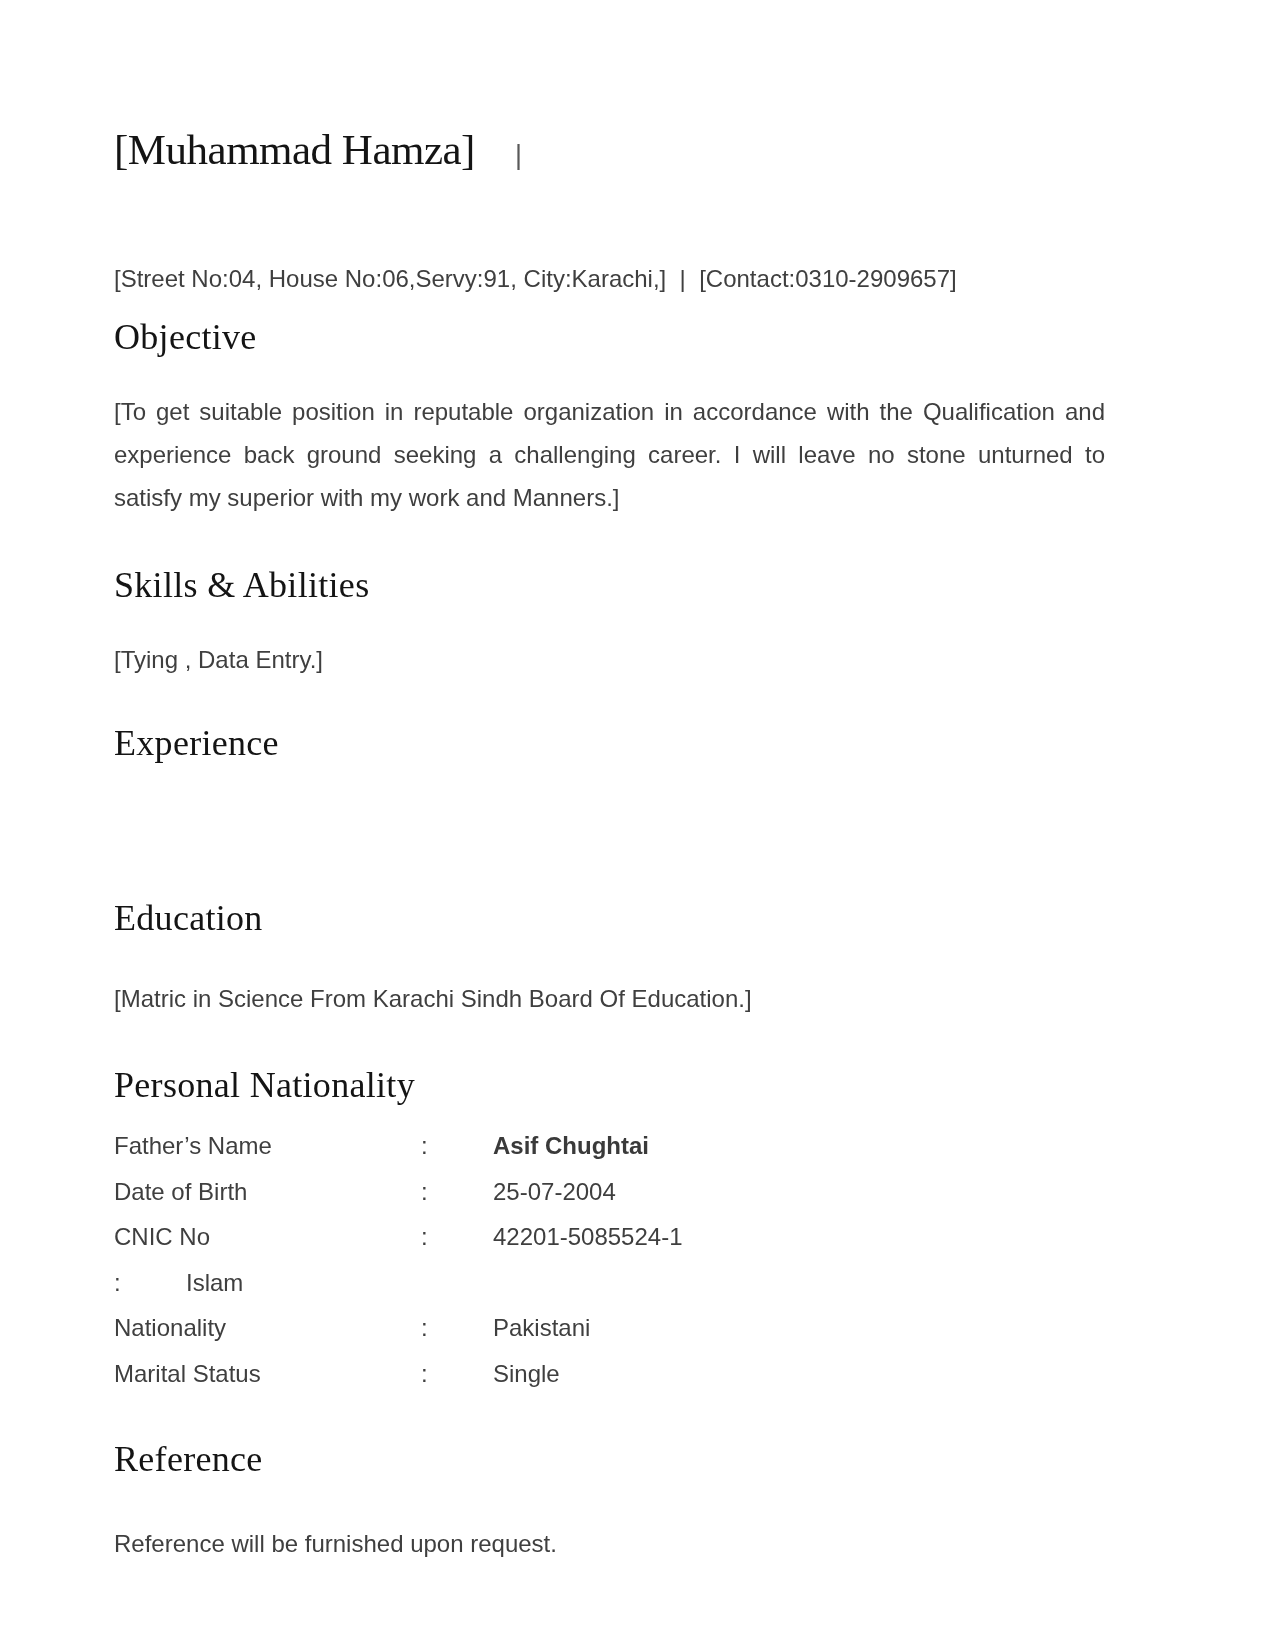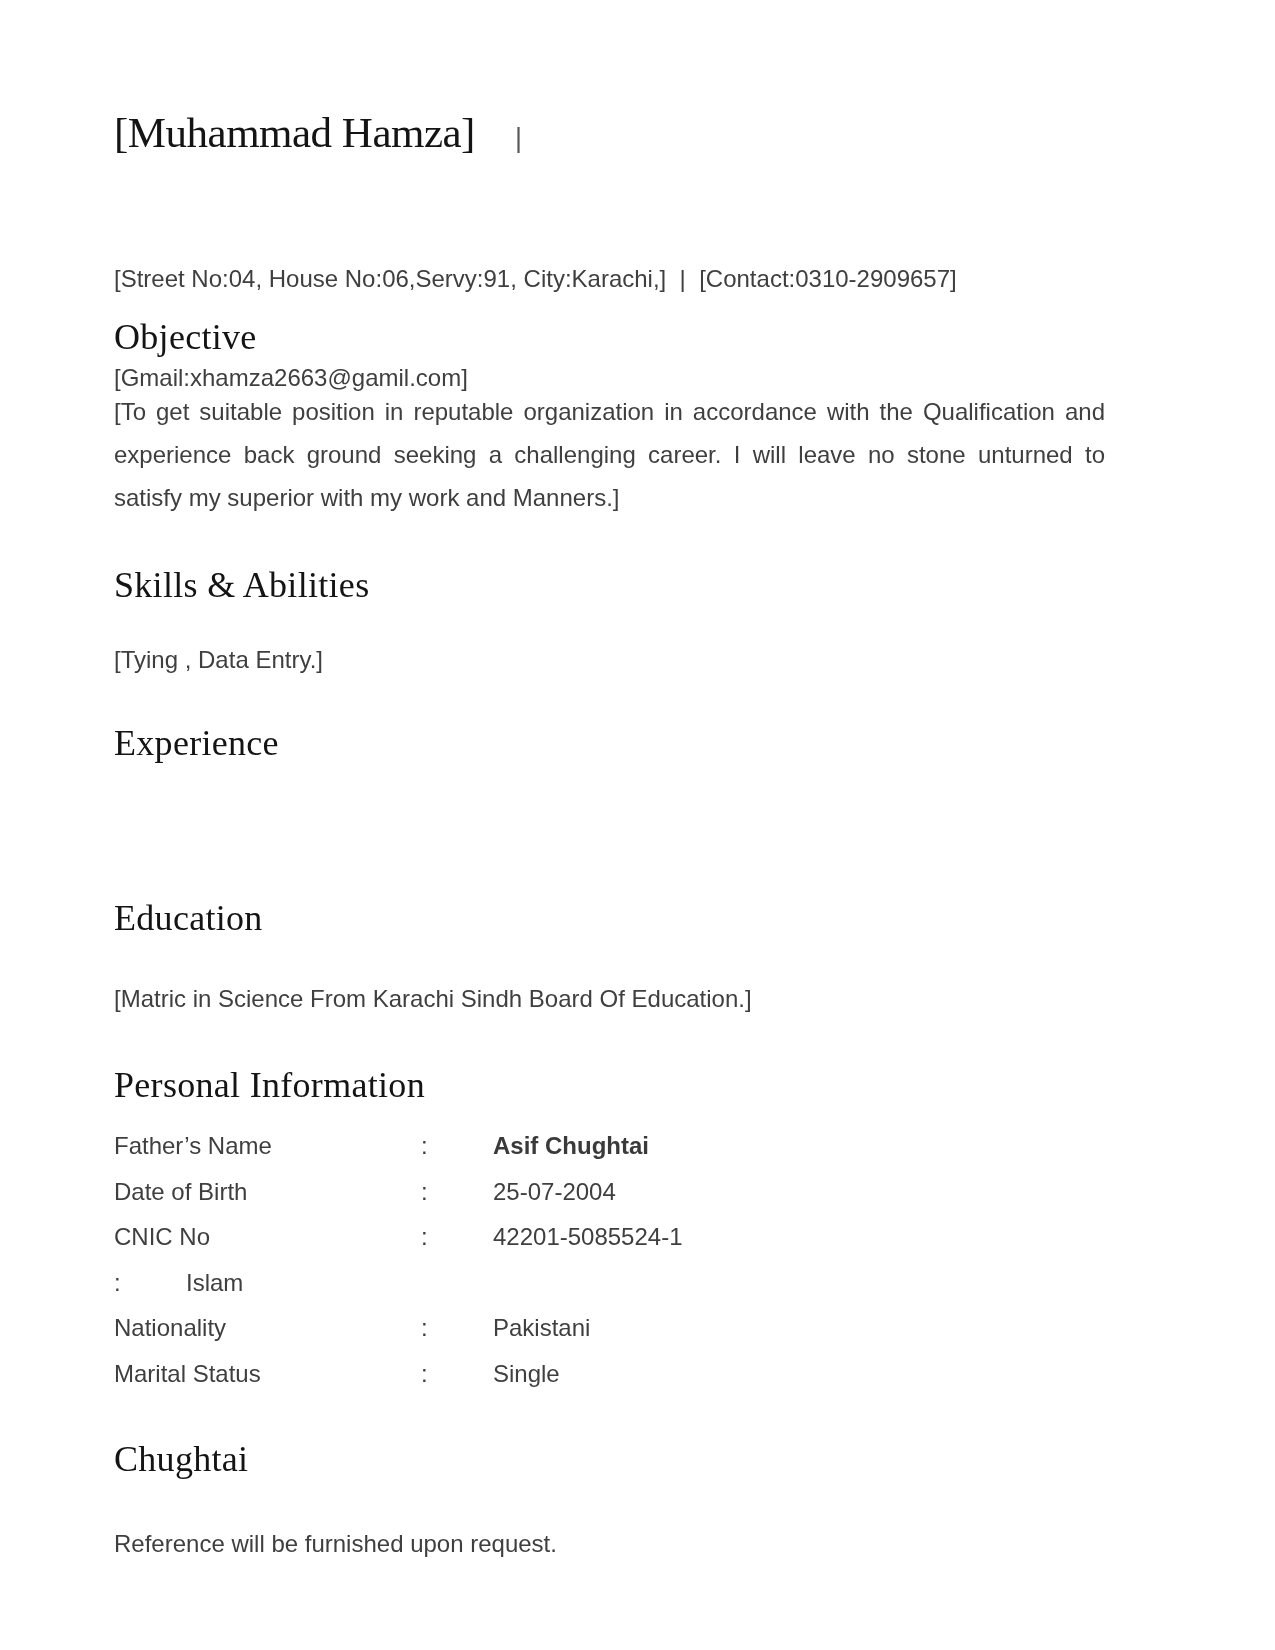--- a/index.html
+++ b/index.html
@@ -15,21 +15,21 @@
     width:1275px;
     height:1650px;
     background:var(--page-bg);
     overflow:hidden;
     font-family:"Liberation Sans","DejaVu Sans",sans-serif;
     color:var(--body-color);
   }
   
   .header{
     position:absolute;
-    left:114px; top:108px;
+    left:114px; top:125px;
     display:flex;
     align-items:baseline;
     gap:40px;
     white-space:nowrap;
   }
   .person-name{
     font-family:"Liberation Serif","DejaVu Serif",serif;
     font-size:43px;
     font-weight:400;
     color:var(--heading-color);
@@ -115,35 +115,34 @@
 
 <div class="page">
 
   <header class="header">
     <span class="person-name">[Muhammad Hamza]</span>
     <span class="header-divider">|</span>
   </header>
 
   <div class="contact">
     <div>[Street No:04, House No:06,Servy:91, City:Karachi,]  |  [Contact:0310-2909657]</div>
-    <div>[Gmail:xhamza2663@gamil.com]</div>
   </div>
 
   <h2 class="sec-title" id="objective-title">Objective</h2>
   <p class="sec-body" id="objective-body">[To get suitable position in reputable organization in accordance with the Qualification and experience back ground seeking a challenging career. I will leave no stone unturned to satisfy my superior with my work and Manners.]</p>
 
   <h2 class="sec-title" id="skills-title">Skills &amp; Abilities</h2>
   <p class="sec-body" id="skills-body">[Tying , Data Entry.]</p>
 
   <h2 class="sec-title" id="experience-title">Experience</h2>
 
   <h2 class="sec-title" id="education-title">Education</h2>
   <p class="sec-body" id="education-body">[Matric in Science From Karachi Sindh Board Of Education.]</p>
 
-  <h2 class="sec-title" id="personal-title">Personal Information</h2>
+  <h2 class="sec-title" id="personal-title">Personal Nationality</h2>
 
   <div class="pi-table">
     <div class="pi-row">
       <span class="pi-label">Father’s Name</span>
       <span class="pi-colon">:</span>
       <span class="pi-value bold">Asif Chughtai</span>
     </div>
     <div class="pi-row">
       <span class="pi-label">Date of Birth</span>
       <span class="pi-colon">:</span>
@@ -163,16 +162,16 @@
       <span class="pi-colon">:</span>
       <span class="pi-value">Pakistani</span>
     </div>
     <div class="pi-row">
       <span class="pi-label">Marital Status</span>
       <span class="pi-colon">:</span>
       <span class="pi-value">Single</span>
     </div>
   </div>
 
-  <h2 class="sec-title" id="reference-title">Chughtai</h2>
+  <h2 class="sec-title" id="reference-title">Reference</h2>
   <p class="sec-body" id="reference-body">Reference will be furnished upon request.</p>
 
 </div>
 
 </body></html>

